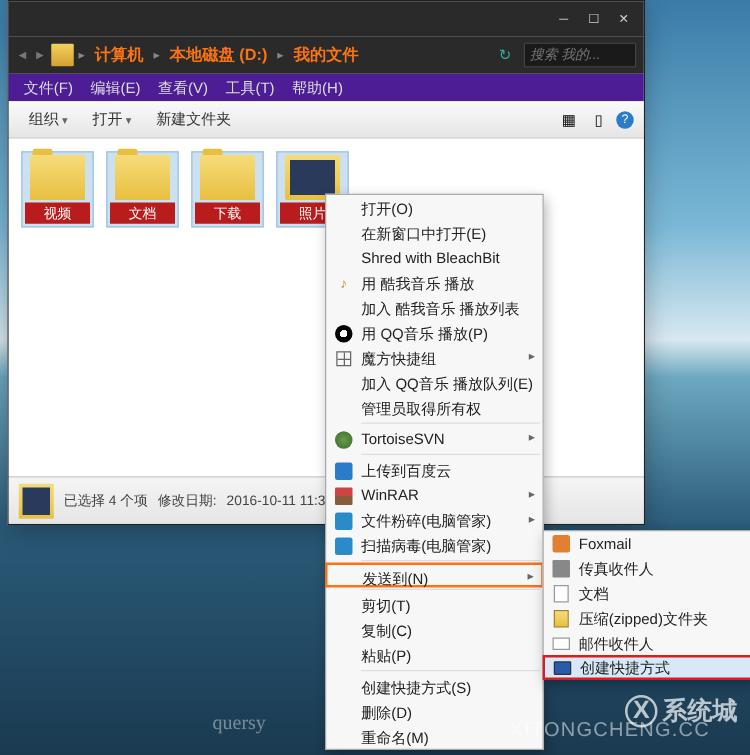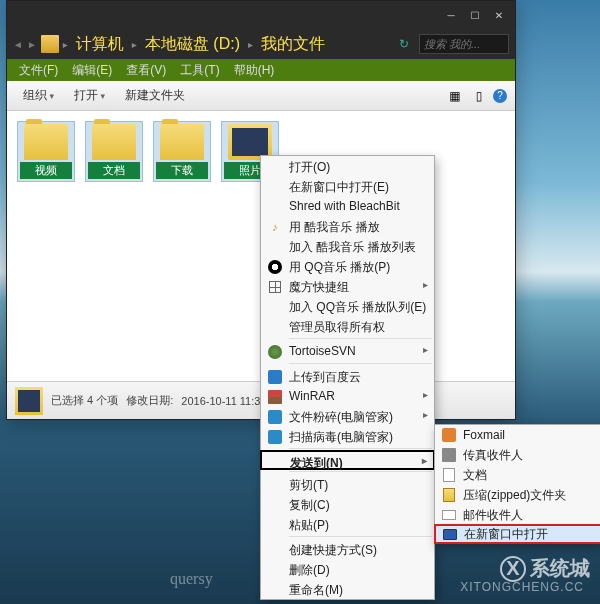--- a/index.html
+++ b/index.html
@@ -8,61 +8,61 @@
   radial-gradient(circle at 60% 35%, rgba(255,255,255,0.9) 2%, transparent 8%),
   radial-gradient(circle at 70% 30%, rgba(255,220,180,0.7) 3%, transparent 10%),
   linear-gradient(180deg, #3a7ca8 0%, #7bb8d6 30%, #d8e8f0 45%, #6ca8c0 50%, #2a5a78 70%, #1a3a50 100%);
 }
 .explorer-window { position: absolute; top: 0; left: 6px; width: 510px; height: 420px; background: #f0f0f0; border: 1px solid #222; box-shadow: 0 4px 20px rgba(0,0,0,0.3); }
 .titlebar { height: 28px; background: #2a2a2a; display: flex; align-items: center; padding: 0 4px; }
 .titlebar-spacer { flex: 1; }
 .titlebar-btn { width: 24px; height: 20px; display: flex; align-items: center; justify-content: center; color: #ccc; font-size: 10px; cursor: default; }
 .addressbar { height: 30px; background: #2a2a2a; display: flex; align-items: center; padding: 0 6px; gap: 4px; }
 .nav-caret { color: #777; font-size: 10px; }
-.addr-segment { color: #fde047; font-size: 16px; padding: 2px 4px; }
+.addr-segment { color: #f97316; font-size: 13px; padding: 2px 4px; font-weight: bold; }
 .addr-sep { color: #888; font-size: 10px; }
 .addr-icon { width: 18px; height: 18px; background: linear-gradient(180deg,#f2d060,#d4a030); border-radius: 1px; }
 .addressbar-spacer { flex: 1; }
 .refresh-icon { color: #3a9; font-size: 12px; padding: 0 6px; }
 .search-box { width: 90px; height: 20px; background: #1a1a1a; border: 1px solid #444; color: #fff; font-size: 11px; padding: 0 4px; font-style: italic; }
-.menubar { height: 22px; background: #4d7c0f; display: flex; align-items: center; padding: 0 6px; gap: 2px; }
+.menubar { height: 22px; background: #4c1d95; display: flex; align-items: center; padding: 0 6px; gap: 2px; }
 .menu-item { color: #ddd; font-size: 12px; padding: 2px 6px; }
 .toolbar { height: 30px; background: linear-gradient(180deg,#fafafa,#e5e5e5); border-bottom: 1px solid #ccc; display: flex; align-items: center; padding: 0 8px; gap: 4px; }
 .toolbar-btn { font-size: 12px; color: #333; padding: 3px 8px; }
 .toolbar-btn.dropdown::after { content: " ▾"; font-size: 9px; color: #666; }
 .toolbar-spacer { flex: 1; }
 .toolbar-icon { width: 20px; height: 20px; display: flex; align-items: center; justify-content: center; font-size: 12px; }
 .help-icon { color: #fff; background: #2a7bc8; border-radius: 50%; width: 14px; height: 14px; font-size: 10px; text-align: center; line-height: 14px; }
 .content-area { background: #fff; height: calc(100% - 28px - 30px - 22px - 30px - 38px); padding: 10px; display: flex; gap: 10px; align-items: flex-start; }
 .folder-item { width: 58px; display: flex; flex-direction: column; align-items: center; gap: 2px; padding: 2px; background: #cce0f0; border: 1px solid #99c0e0; }
 .folder-icon-large { width: 44px; height: 36px; background: linear-gradient(180deg,#f5dc7a 0%,#e8c040 100%); border-radius: 2px 2px 0 0; position: relative; }
 .folder-icon-large::before { content: ""; position: absolute; top: -5px; left: 2px; width: 16px; height: 5px; background: #e8c040; border-radius: 2px 2px 0 0; }
 .folder-icon-photos { width: 44px; height: 36px; background: linear-gradient(180deg,#f5dc7a 0%,#e8c040 100%); border-radius: 2px; position: relative; overflow: hidden; }
 .folder-icon-photos::after { content: ""; position: absolute; top: 4px; left: 4px; right: 4px; bottom: 4px; background: #2a3a5a; }
-.folder-label { font-size: 11px; color: #333; background: #15803d; color: #fff; padding: 1px 15px; }
+.folder-label { font-size: 11px; color: #333; background: #b91c1c; color: #fff; padding: 1px 15px; }
 .statusbar { height: 38px; background: linear-gradient(180deg,#f5f5f5,#e5e5e5); border-top: 1px solid #ccc; display: flex; align-items: center; padding: 0 8px; gap: 8px; position: absolute; bottom: 0; left: 0; right: 0; }
 .status-thumb { width: 28px; height: 28px; background: linear-gradient(180deg,#f5dc7a,#e8c040); position: relative; }
 .status-thumb::after { content:""; position:absolute; top:3px; left:3px; right:3px; bottom:3px; background:#2a3a5a; }
 .status-text { font-size: 11px; color: #444; }
 
 .context-menu { position: absolute; top: 155px; left: 260px; width: 175px; background: #f7f7f7; border: 1px solid #aaa; box-shadow: 2px 4px 10px rgba(0,0,0,0.3); font-size: 12px; }
 .ctx-item { display: flex; align-items: flex-start; padding: 3px 6px 3px 28px; color: #222; position: relative; height: 20px; }
 .ctx-item.has-submenu::after { content: "▸"; position: absolute; right: 6px; font-size: 10px; color: #666; }
 .ctx-sep { height: 1px; background: #ddd; margin: 2px 2px 2px 28px; }
 .ctx-icon { position: absolute; left: 6px; width: 16px; height: 16px; display: flex; align-items: center; justify-content: center; font-size: 11px; }
-.ctx-highlight { border: 2px solid #000000; margin: -1px; font-weight: bold; }
+.ctx-highlight { border: 2px solid #f97316; margin: -1px; }
 
 .submenu { position: absolute; top: 424px; left: 434px; width: 169px; background: #f7f7f7; border: 1px solid #aaa; box-shadow: 2px 4px 10px rgba(0,0,0,0.3); font-size: 12px; }
 .sub-item { display: flex; align-items: center; padding: 3px 6px 3px 28px; color: #222; position: relative; height: 20px; }
 .sub-icon { position: absolute; left: 6px; width: 16px; height: 16px; display: flex; align-items: center; justify-content: center; font-size: 11px; }
 .sub-highlight { border: 2px solid #d42020; margin: -1px; background: #d8e8f8; }
 
 .watermark-brand { position: absolute; bottom: 22px; right: 10px; display: flex; align-items: center; gap: 4px; color: rgba(255,255,255,0.7); font-size: 20px; font-weight: bold; }
 .watermark-brand .x { width: 26px; height: 26px; border: 2px solid rgba(255,255,255,0.7); border-radius: 50%; display: flex; align-items: center; justify-content: center; }
-.watermark-sub { position: absolute; bottom: 10px; right: 16px; color: rgba(255,255,255,0.5); font-size: 12px; letter-spacing: 1px; }
+.watermark-sub { position: absolute; bottom: 10px; right: 32px; color: rgba(255,255,255,0.5); font-size: 16px; letter-spacing: 1px; }
 .watermark-cursive { position: absolute; bottom: 16px; left: 170px; color: rgba(255,255,255,0.4); font-size: 16px; font-family: cursive; }
 
 .icon-qq { background: radial-gradient(circle,#fff 30%,#000 30%); border-radius:50%; width:14px; height:14px; }
 .icon-tortoise { width:14px; height:14px; background: radial-gradient(circle,#6a9a4a,#3a6a2a); border-radius:50%; }
 .icon-baidu { width:14px; height:14px; background:#2a7bc8; border-radius:2px; }
 .icon-winrar { width:14px; height:14px; background: linear-gradient(180deg,#c44 50%,#8a5a3a 50%); border-radius:1px; }
 .icon-shield { width:14px; height:14px; background:#2a8bc8; border-radius:2px; }
 .icon-grid { width:12px; height:12px; border:1px solid #666; background: linear-gradient(#666,#666) center/1px 100% no-repeat, linear-gradient(#666,#666) center/100% 1px no-repeat; }
 .icon-music { color:#c89030; }
 .icon-foxmail { width:14px; height:14px; background:#e08030; border-radius:2px; }
@@ -266,21 +266,21 @@
   <div class="sub-item">
       <span class="sub-icon">
         <span class="icon-mail"></span>
       </span>
       <span>邮件收件人</span>
     </div>
   <div class="sub-item sub-highlight">
       <span class="sub-icon">
         <span class="icon-monitor"></span>
       </span>
-      <span>在新窗口中打开</span>
+      <span>创建快捷方式</span>
     </div>
 </div>
 
 <div class="watermark-brand">
   <span class="x">X</span>
   <span>系统城</span>
 </div>
 <div class="watermark-sub">XITONGCHENG.CC</div>
 <div class="watermark-cursive">quersy</div>
 

